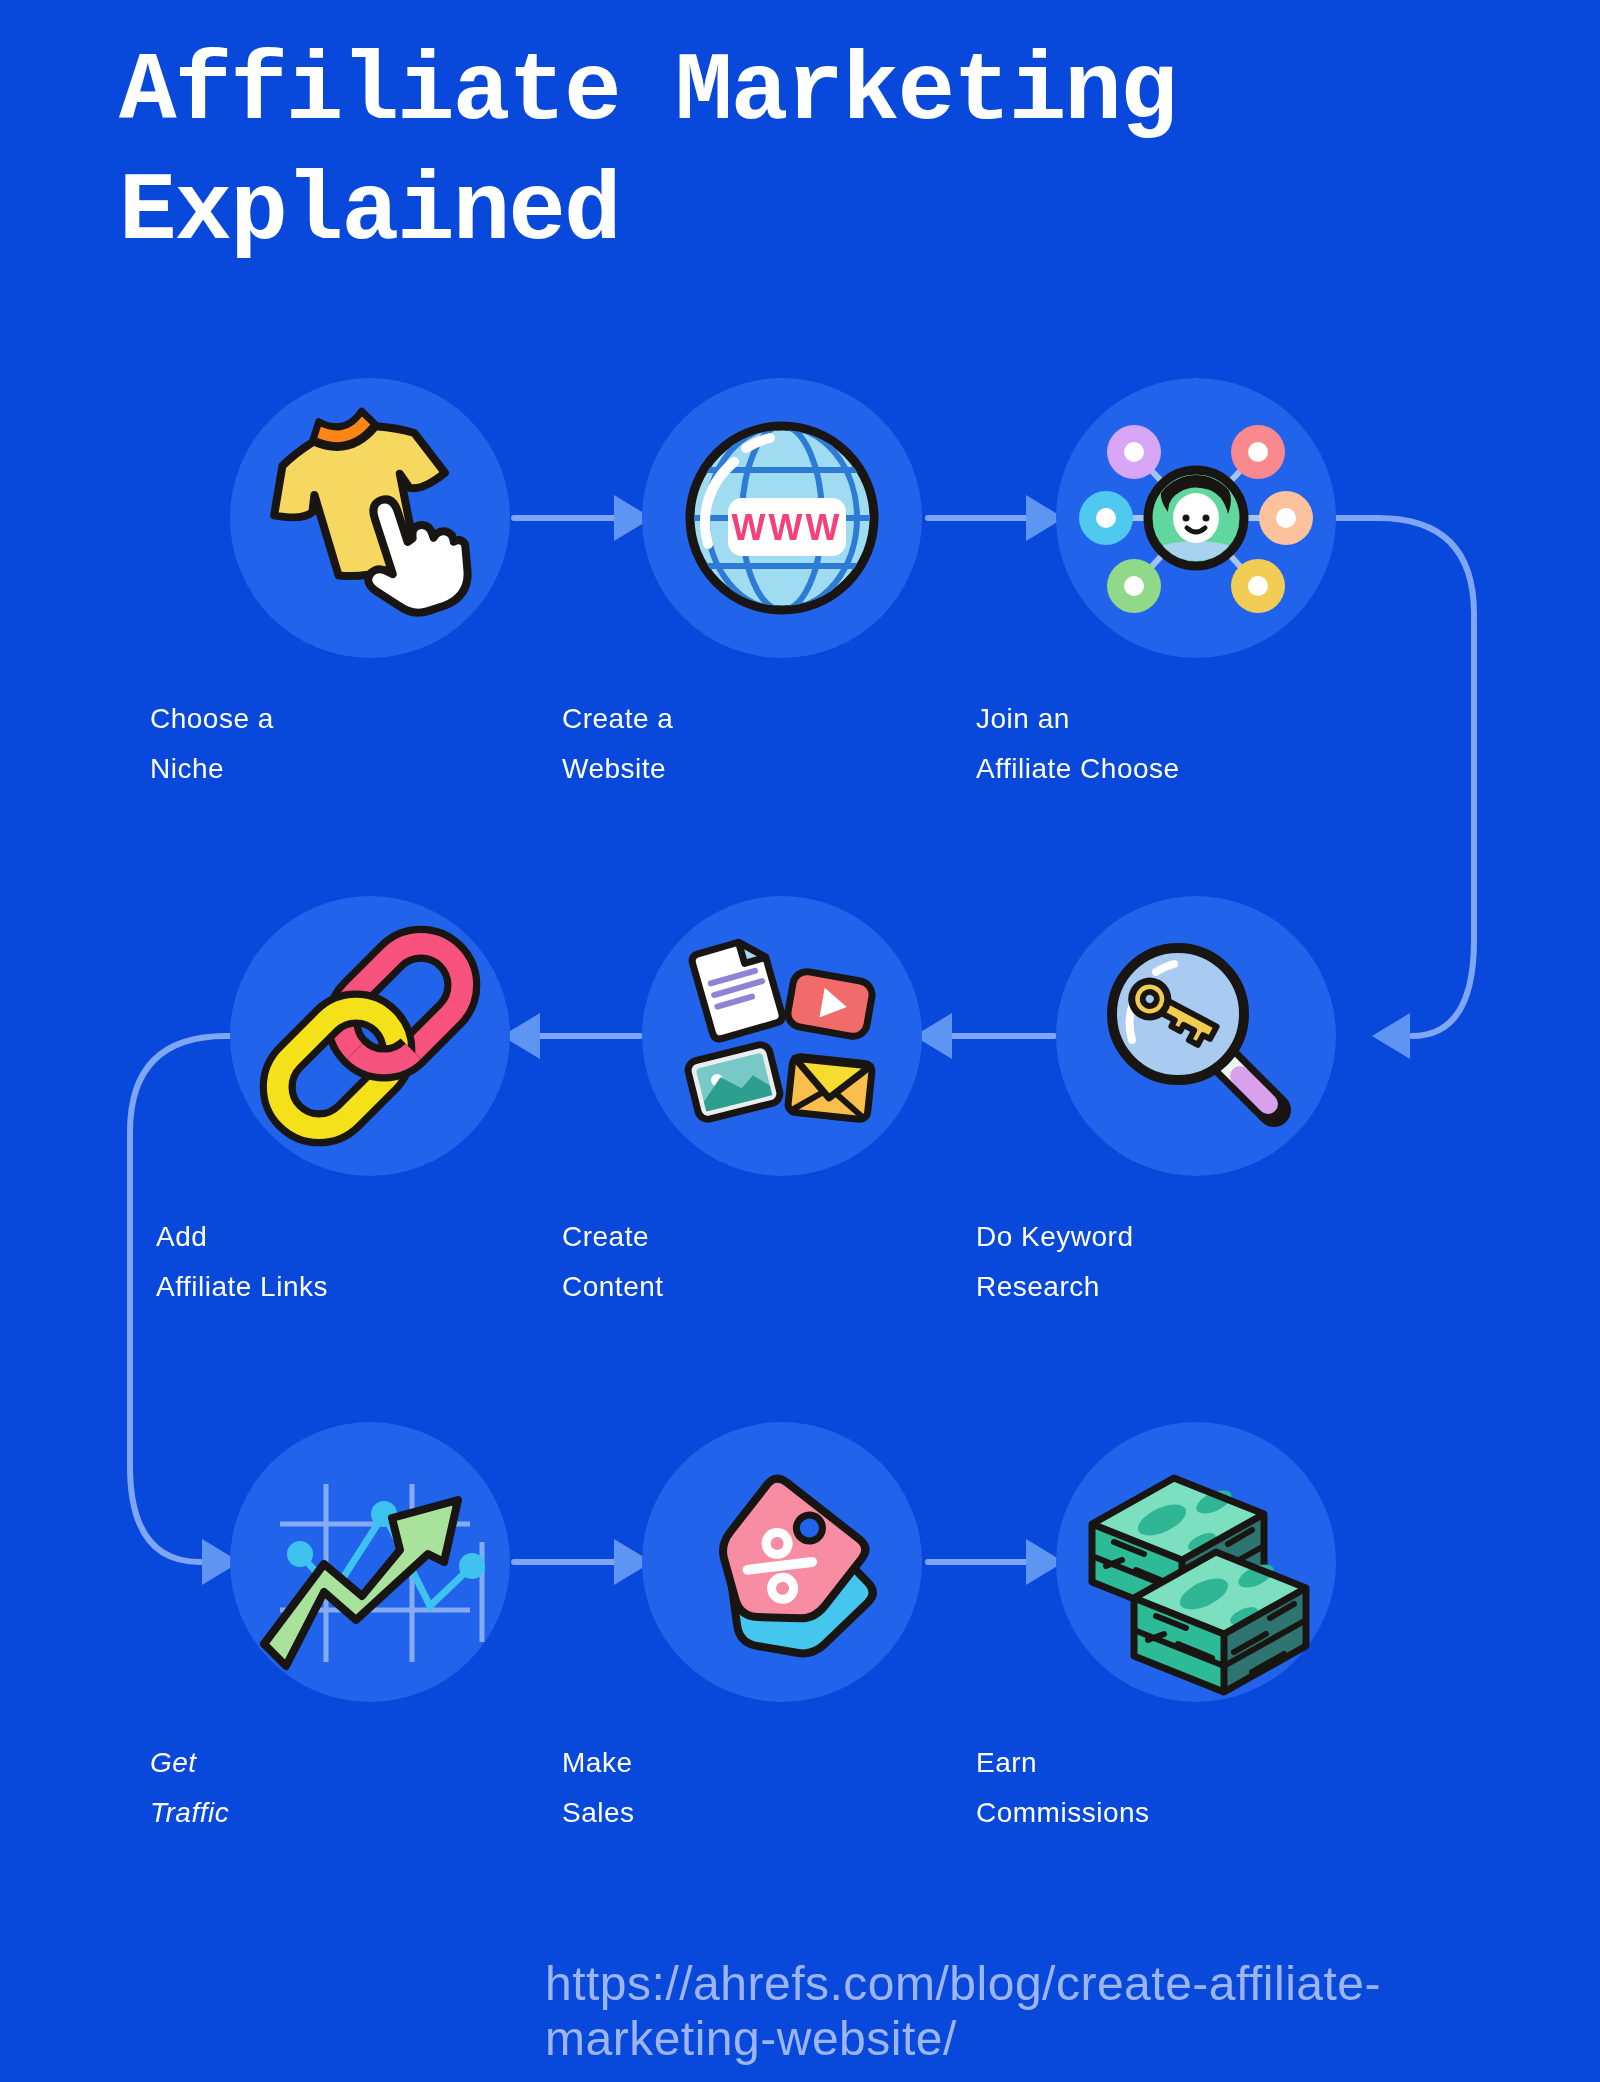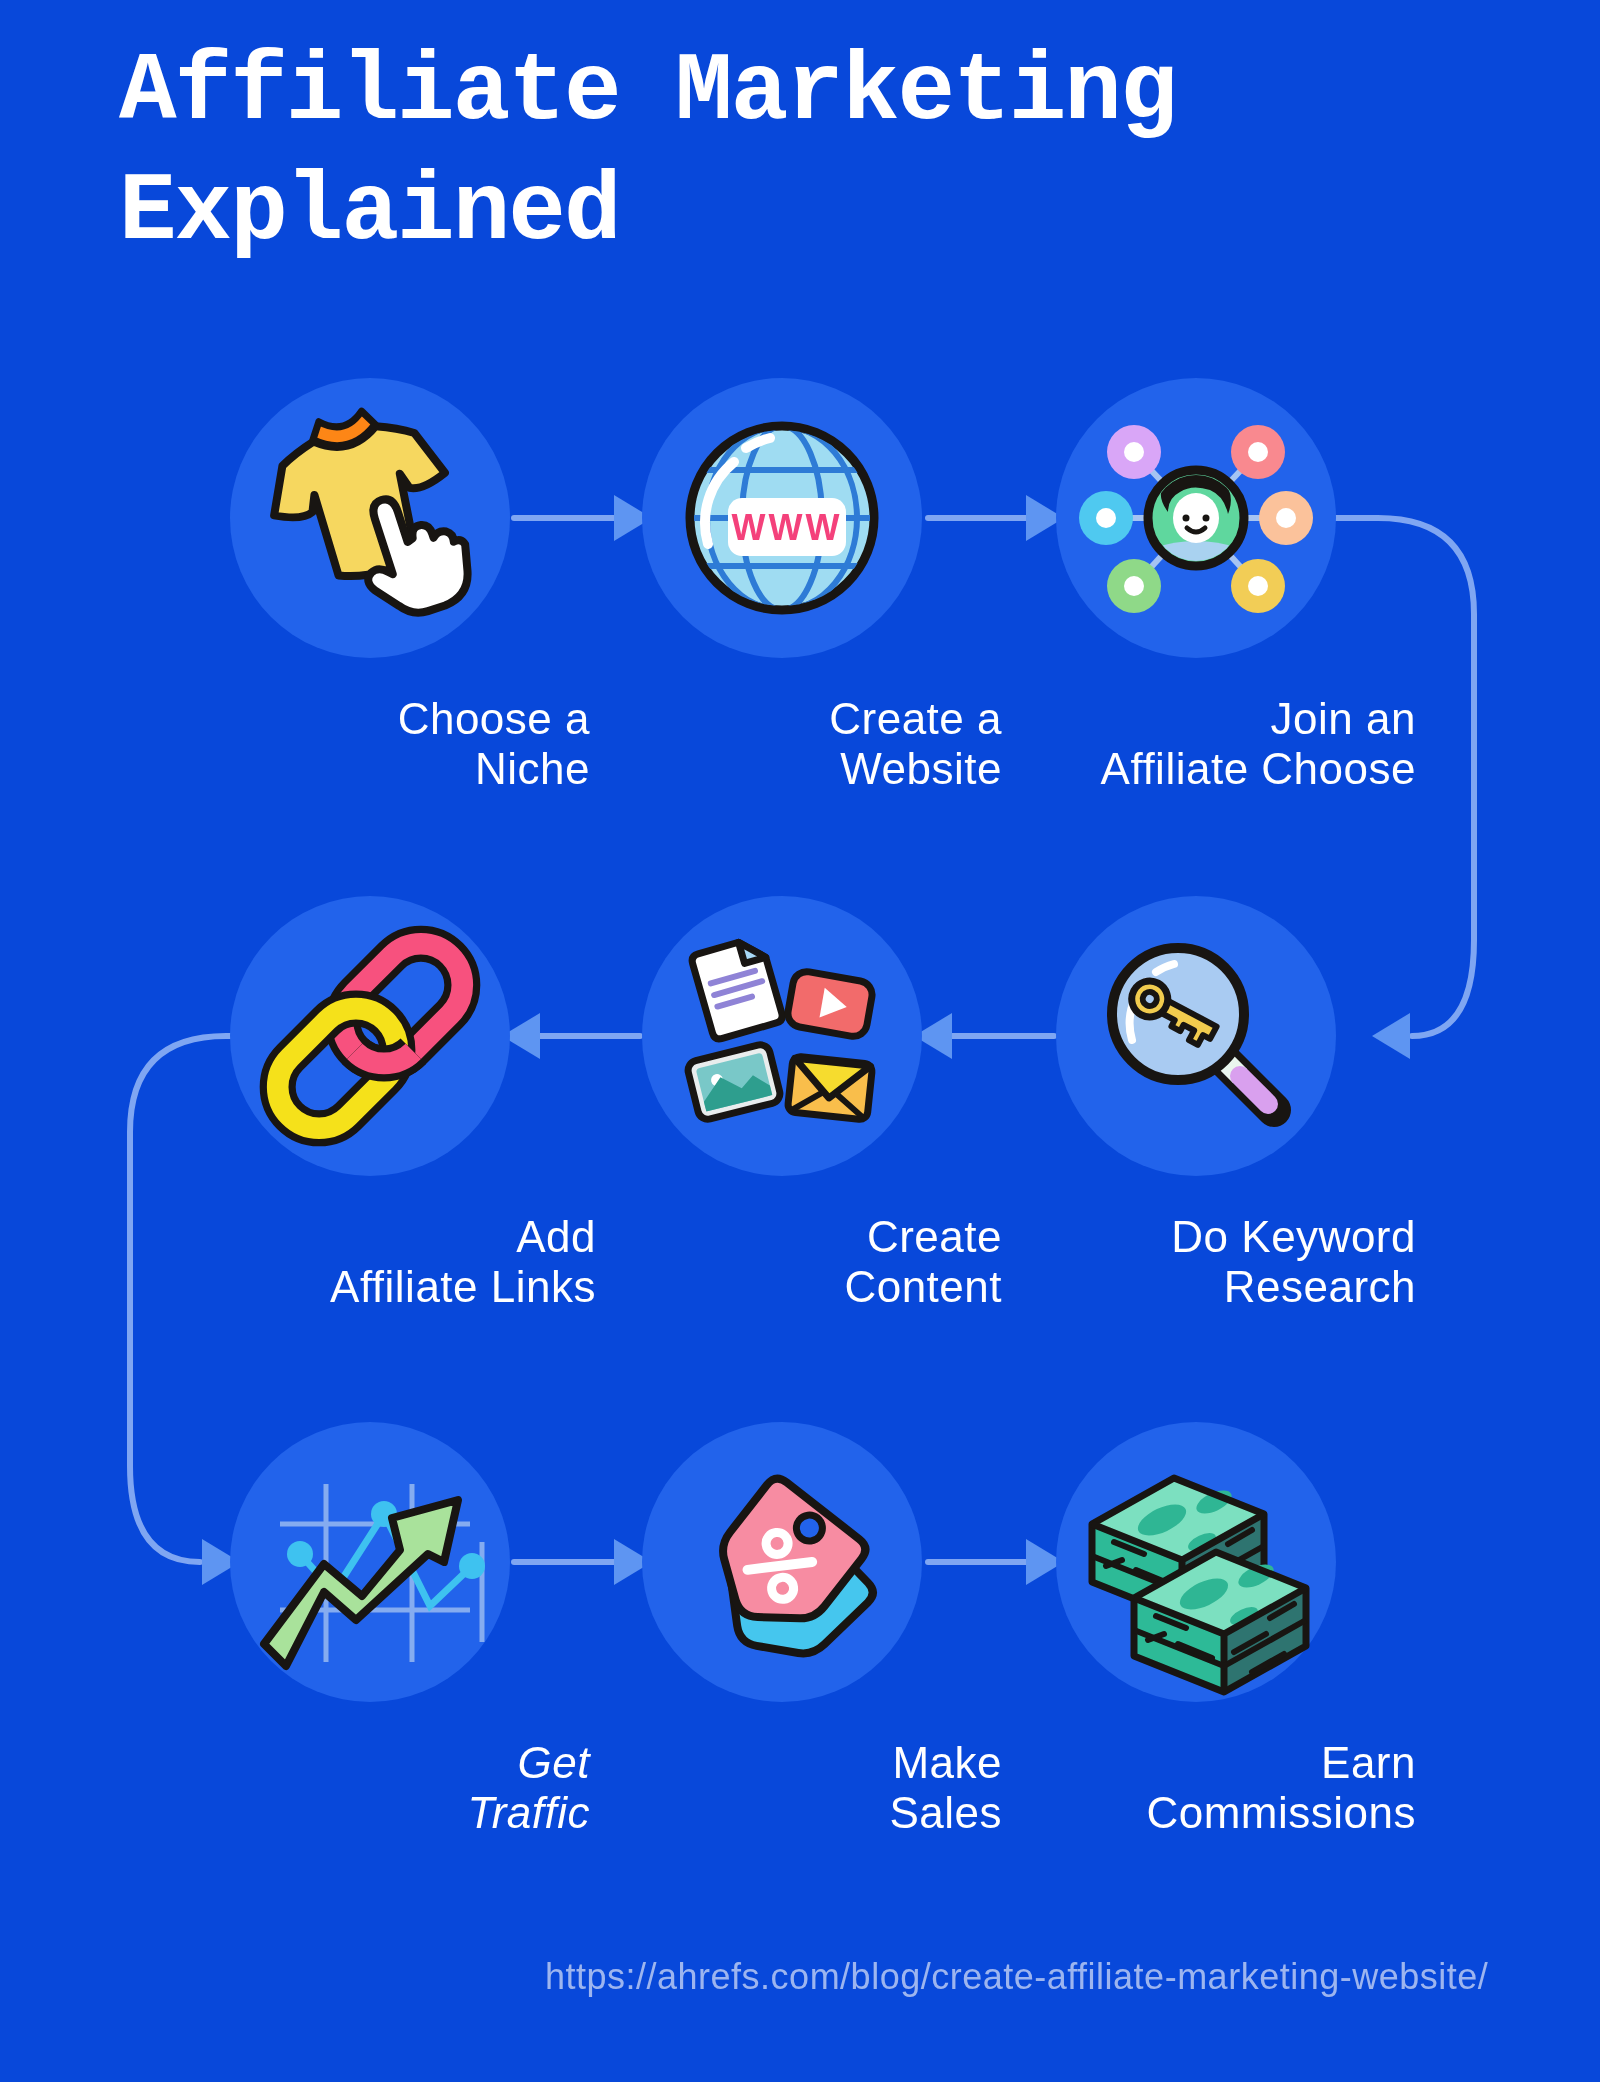--- a/index.html
+++ b/index.html
@@ -16,33 +16,33 @@
   }
   .connectors{position:absolute;left:0;top:0;z-index:1;}
   .step{position:absolute;z-index:2;}
   .step-circle{
     position:absolute;width:280px;height:280px;border-radius:50%;
     background:var(--step_circle,#2263EB);
     text-decoration:underline;
   }
   .step-circle svg{width:100%;height:100%;display:block;}
   .step-label{
-    position:absolute;width:440px;text-align:right;
-    font-size:44px;line-height:50px;font-weight:500;letter-spacing:.5px;
+    position:absolute;width:440px;text-align:left;
+    font-size:28px;line-height:50px;font-weight:500;letter-spacing:.5px;
     color:var(--label_text,#FFFFFF);white-space:pre-line;
   }
   .footer-logo{
     position:absolute;left:126px;top:1916px;
     font-size:86px;font-weight:700;letter-spacing:-3px;line-height:90px;
     color:var(--logo_text,#FFFFFF);
   }
   .footer-logo .accent{color:var(--logo_accent,#FC8A04);}
   .footer-url{
     position:absolute;left:545px;top:1956px;
-    font-size:36px;letter-spacing:.5px;
+    font-size:48px;letter-spacing:.5px;
     color:var(--url_text,#9DB5EF);
   }
 </style>
 </head>
 <body>
 
 <div class="canvas" style="--background: #0848DA; --step_circle: #2263EB; --connector_line: #7FA6F2; --arrow_head: #5E95F2; --title_text: #FFFFFF; --label_text: #FFFFFF; --url_text: #9DB5EF; --logo_text: #FFFFFF; --logo_accent: #FC8A04;">
 
   <h1 class="title">Affiliate Marketing
 Explained</h1>

